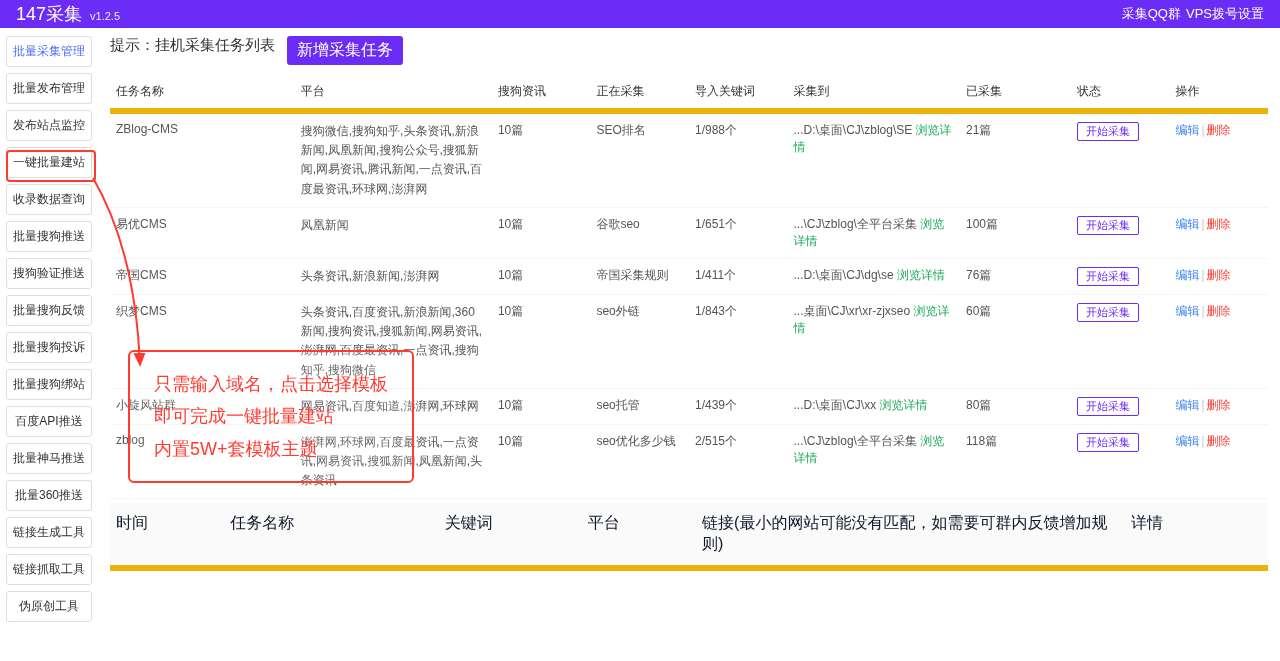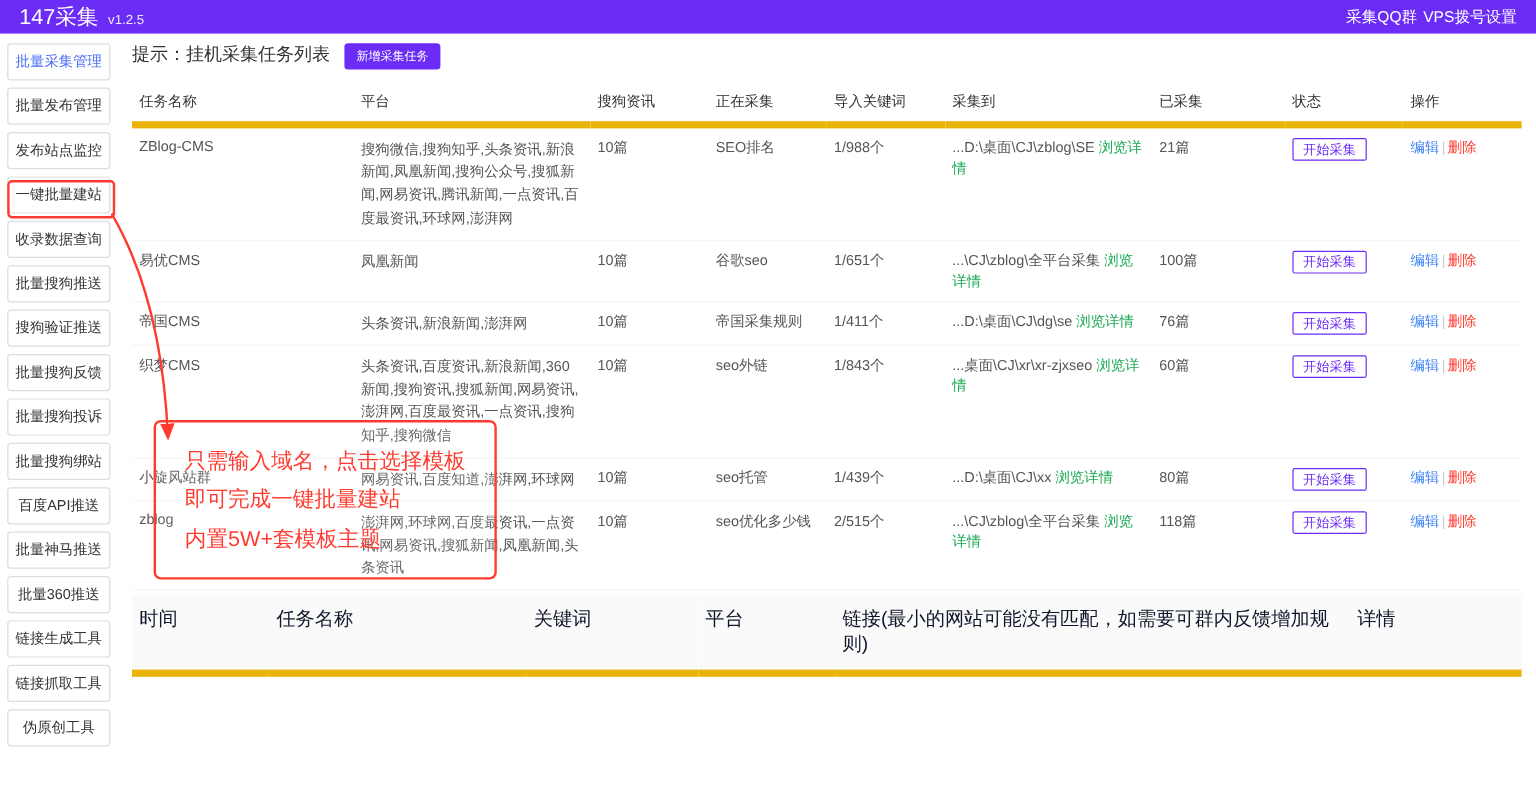--- a/index.html
+++ b/index.html
@@ -18,21 +18,21 @@
     .sidebar-btn { background: #fff; border: 1px solid #ddd; border-radius: 3px; padding: 6px 4px; font-size: 12px; color: #333; text-align: center; cursor: pointer; white-space: nowrap; }
     .sidebar-btn.active { color: #4a6cf7; }
     .sidebar-btn.highlighted { position: relative; }
     
     .highlight-box { position: absolute; border: 2px solid #ff3b30; border-radius: 4px; pointer-events: none; }
     
     .main { flex: 1; padding: 8px 12px; position: relative; }
     
     .hint-bar { display: flex; align-items: flex-start; gap: 12px; margin-bottom: 10px; }
     .hint-text { font-size: 15px; color: #333; }
-    .new-task-btn { background: #6b2cf5; color: #fff; border: none; border-radius: 3px; padding: 4px 10px; font-size: 10px; cursor: pointer; }
+    .new-task-btn { background: #6b2cf5; color: #fff; border: none; border-radius: 3px; padding: 4px 10px; font-size: 16px; cursor: pointer; }
     .right-btns { margin-left: auto; display: flex; gap: 8px; }
     .outline-btn { background: #fff; border: 1px solid #ddd; border-radius: 3px; padding: 5px 10px; font-size: 12px; cursor: pointer; color: #333; }
     
     table { width: 100%; border-collapse: collapse; table-layout: fixed; }
     th, td { text-align: left; padding: 8px 6px; font-size: 12px; vertical-align: top; overflow: hidden; }
     th { color: #333; font-weight: 500; border-bottom: 6px solid #eab308; }
     td { border-bottom: 1px solid #f5f5f5; color: #555; }
     
     .col-name { width: 15%; }
     .col-platform { width: 16%; }

